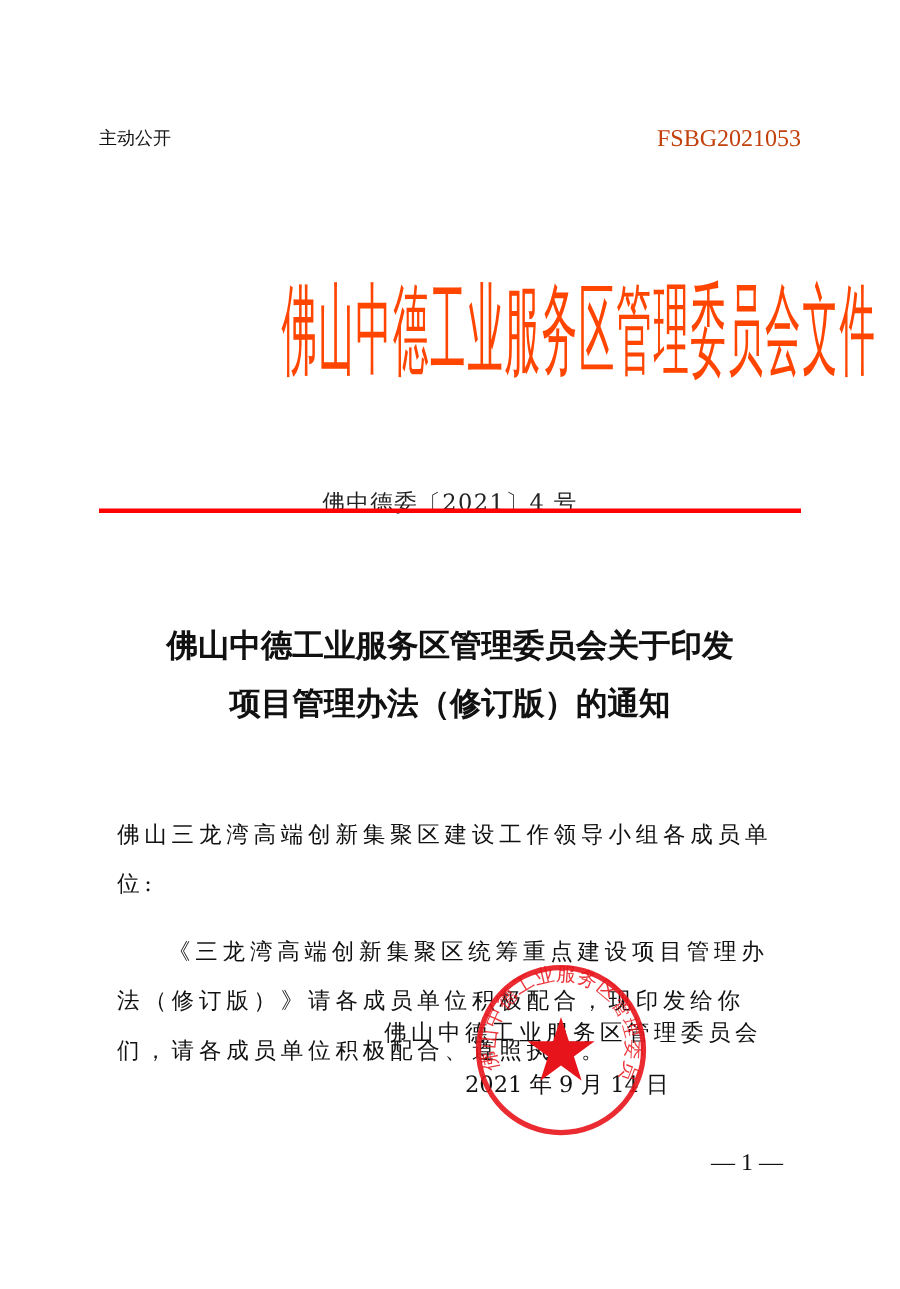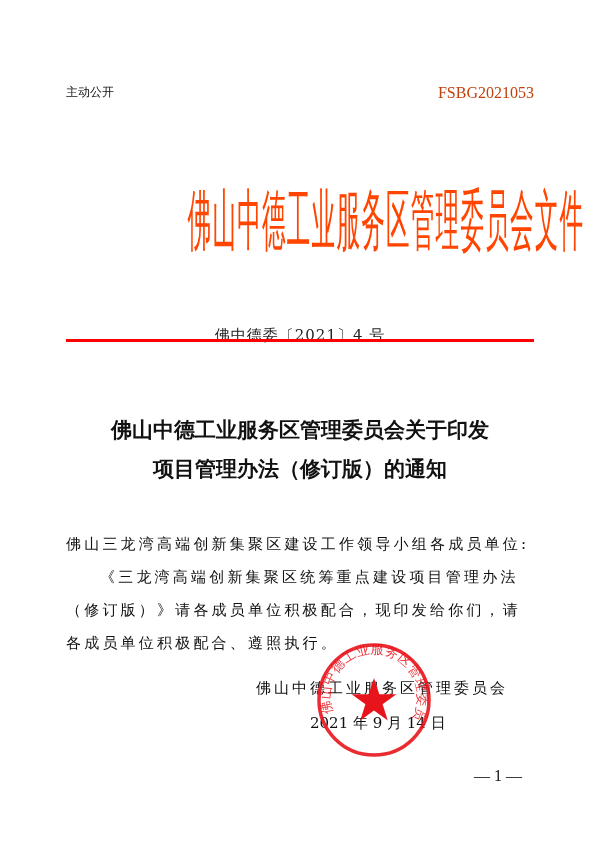--- a/index.html
+++ b/index.html
@@ -8,21 +8,21 @@
   .pub { position:absolute; left:66px; top:84px; font-family:"DejaVu Sans", sans-serif; font-size:12px; color:#111; letter-spacing:0px; }
   .code { position:absolute; right:66px; top:84px; font-family:"Liberation Serif", serif; font-size:16px; color:#c2410c; }
   .masthead { position:absolute; left:66px; top:172px; width:468px; height:96px; text-align:left;
     font-family:"DejaVu Serif", serif; font-size:38px; line-height:96px; color:#ff4500; font-weight:normal;
     white-space:nowrap; }
   .masthead span { display:inline-block; transform:scaleX(0.62) scaleY(1.75); transform-origin:center center; letter-spacing:2px; }
   .docno { position:absolute; left:0; width:600px; top:310px; text-align:center; font-family:"DejaVu Serif", serif; font-size:15px; color:#222; letter-spacing:1px;margin-top:16px; }
   .redline { position:absolute; left:66px; top:339px; width:468px; height:3px; background:#ff0000; }
   .title { position:absolute; left:0; width:600px; top:380px; text-align:center; font-family:"DejaVu Serif", serif; font-weight:bold; font-size:21px; line-height:39px; color:#111;margin-top:30px; }
   .body { position:absolute; left:66px; width:470px; top:528px; font-family:"DejaVu Serif", serif; font-size:15px; line-height:33px; color:#111; letter-spacing:3.2px; }
-  .body p { margin:0; }
+  .body p { margin:12px; }
   .indent { text-indent:34px; }
   .sig { position:absolute; left:256px; top:679px; font-family:"DejaVu Serif", serif; font-size:15px; color:#111; letter-spacing:3px; z-index:1; }
   .date { position:absolute; left:310px; top:714px; font-family:"DejaVu Serif", serif; font-size:15px; color:#111; z-index:1; }
   .stamp { position:absolute; left:316px; top:642px; width:116px; height:116px; z-index:2; }
   .pagenum { position:absolute; left:474px; top:767px; font-family:"Liberation Serif", serif; font-size:16px; color:#111; }
 </style>
 </head>
 <body>
 
 <div class="page">

